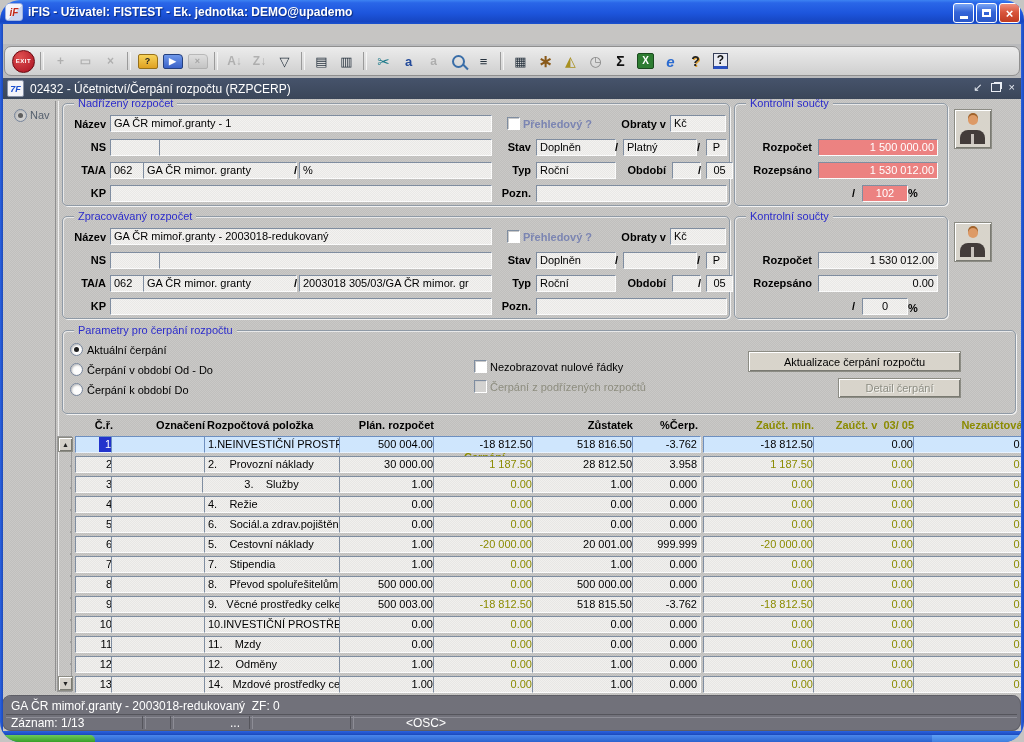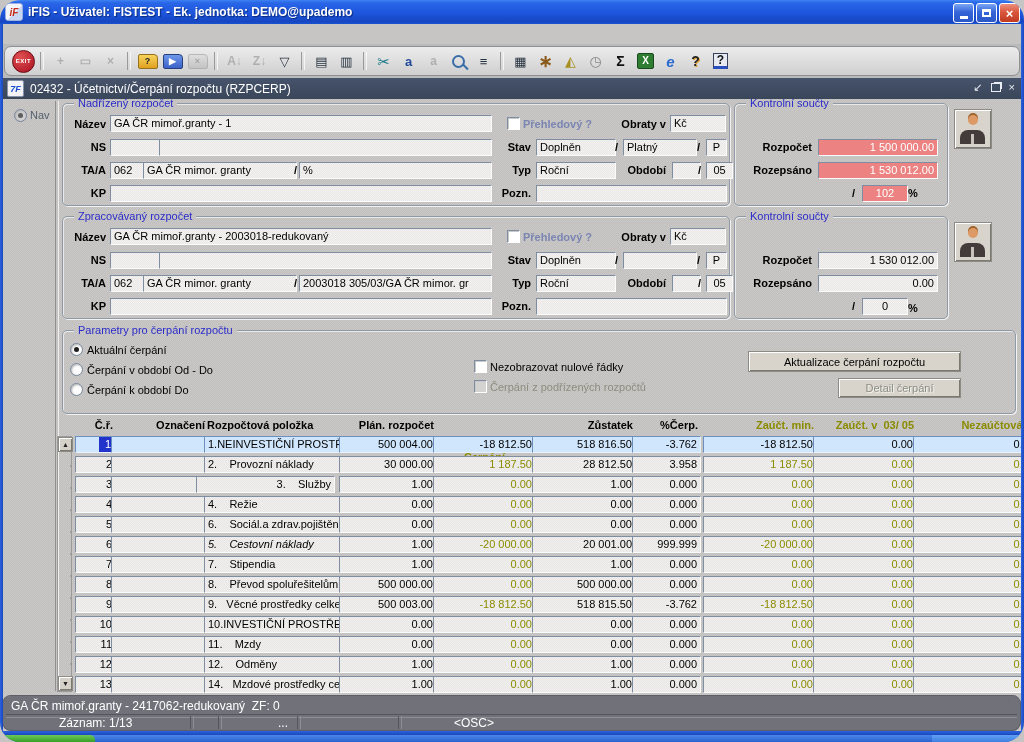--- a/index.html
+++ b/index.html
@@ -129,21 +129,21 @@
   .sb-btn{position:absolute;left:0;width:13px;height:13px;background:#d5d1c9;border:1px solid #8c8c84;
     box-shadow:inset 1px 1px 0 #fff, inset -1px -1px 0 #7a7a72;
     display:flex;align-items:center;justify-content:center;font-size:7px;color:#222;}
   .sb-btn.up{top:0;} .sb-btn.down{bottom:0;}
 
   
   .console{position:absolute;left:2px;top:695px;width:1019px;height:36px;background:#71717a;
     border-radius:9px;box-shadow:inset 0 0 0 1px #5e5e66, inset 0 1px 0 #9a9aa2;box-sizing:border-box;}
   .st-line1{position:absolute;left:9px;top:4px;color:#fff;font-size:12px;white-space:pre;}
   .st-div{position:absolute;left:4px;right:4px;top:19px;height:2px;border-top:1px solid #55555c;border-bottom:1px solid #8d8d96;}
-  .st-line2{position:absolute;left:0;top:21px;right:0;height:14px;color:#fff;font-size:12px;margin-left:48px;}
+  .st-line2{position:absolute;left:0;top:21px;right:0;height:14px;color:#fff;font-size:12px;}
   .st-rec{position:absolute;left:9px;top:0;white-space:pre;}
   .st-dots{position:absolute;left:168px;width:70px;top:0;text-align:right;}
   .st-osc{position:absolute;left:404px;top:0;white-space:pre;}
   .st-sep{position:absolute;top:0;width:2px;height:13px;border-left:1px solid #55555c;border-right:1px solid #8d8d96;}
 
   
   .taskbar{position:absolute;left:0;top:735px;width:1024px;height:7px;background:linear-gradient(180deg,#4a86ea,#2a63cf);}
   .start-stub{position:absolute;left:0;top:0;width:95px;height:7px;background:linear-gradient(180deg,#6cc95a,#379f27);border-radius:0 5px 0 0;}
   .task-seg{position:absolute;left:932px;top:0;right:0;height:7px;background:linear-gradient(180deg,#5fa0f5,#3f7fe0);}
 </style>
@@ -419,21 +419,21 @@
         <div class="cell" style="left: 204px; top: 357px; width: 131px; text-align: left;">2.    Provozní náklady</div>
         <div class="cell" style="left: 339px; top: 357px; width: 90px; text-align: right;">30 000.00</div>
         <div class="cell olive" style="left: 433px; top: 357px; width: 95px; text-align: right;">1 187.50</div>
         <div class="cell" style="left: 532px; top: 357px; width: 96px; text-align: right;">28 812.50</div>
         <div class="cell" style="left: 632px; top: 357px; width: 61px; text-align: right;">3.958</div>
         <div class="cell olive" style="left: 703px; top: 357px; width: 106px; text-align: right;">1 187.50</div>
         <div class="cell olive" style="left: 813px; top: 357px; width: 96px; text-align: right;">0.00</div>
         <div class="cell olive" style="left: 913px; top: 357px; width: 118px; text-align: right;">0.00</div>
         <div class="cell" style="left: 75px; top: 377px; width: 33px; text-align: right;">3</div>
         <div class="cell" style="left: 111px; top: 377px; width: 89px; text-align: left;"></div>
-        <div class="cell" style="left: 196px; top: 377px; width: 131px; text-align: right;">3.    Služby</div>
+        <div class="cell" style="left: 202px; top: 377px; width: 131px; text-align: center;">3.    Služby</div>
         <div class="cell" style="left: 339px; top: 377px; width: 90px; text-align: right;">1.00</div>
         <div class="cell olive" style="left: 433px; top: 377px; width: 95px; text-align: right;">0.00</div>
         <div class="cell" style="left: 532px; top: 377px; width: 96px; text-align: right;">1.00</div>
         <div class="cell" style="left: 632px; top: 377px; width: 61px; text-align: right;">0.000</div>
         <div class="cell olive" style="left: 703px; top: 377px; width: 106px; text-align: right;">0.00</div>
         <div class="cell olive" style="left: 813px; top: 377px; width: 96px; text-align: right;">0.00</div>
         <div class="cell olive" style="left: 913px; top: 377px; width: 118px; text-align: right;">0.00</div>
         <div class="cell" style="left: 75px; top: 397px; width: 33px; text-align: right;">4</div>
         <div class="cell" style="left: 111px; top: 397px; width: 89px; text-align: left;"></div>
         <div class="cell" style="left: 204px; top: 397px; width: 131px; text-align: left;">4.    Režie</div>
@@ -449,21 +449,21 @@
         <div class="cell" style="left: 204px; top: 417px; width: 131px; text-align: left;">6.    Sociál.a zdrav.pojištění</div>
         <div class="cell" style="left: 339px; top: 417px; width: 90px; text-align: right;">0.00</div>
         <div class="cell olive" style="left: 433px; top: 417px; width: 95px; text-align: right;">0.00</div>
         <div class="cell" style="left: 532px; top: 417px; width: 96px; text-align: right;">0.00</div>
         <div class="cell" style="left: 632px; top: 417px; width: 61px; text-align: right;">0.000</div>
         <div class="cell olive" style="left: 703px; top: 417px; width: 106px; text-align: right;">0.00</div>
         <div class="cell olive" style="left: 813px; top: 417px; width: 96px; text-align: right;">0.00</div>
         <div class="cell olive" style="left: 913px; top: 417px; width: 118px; text-align: right;">0.00</div>
         <div class="cell" style="left: 75px; top: 437px; width: 33px; text-align: right;">6</div>
         <div class="cell" style="left: 111px; top: 437px; width: 89px; text-align: left;"></div>
-        <div class="cell" style="left: 204px; top: 437px; width: 131px; text-align: left; font-style: italic;">5.    Cestovní náklady</div>
+        <div class="cell" style="left: 204px; top: 437px; width: 131px; text-align: left;">5.    Cestovní náklady</div>
         <div class="cell" style="left: 339px; top: 437px; width: 90px; text-align: right;">1.00</div>
         <div class="cell olive" style="left: 433px; top: 437px; width: 95px; text-align: right;">-20 000.00</div>
         <div class="cell" style="left: 532px; top: 437px; width: 96px; text-align: right;">20 001.00</div>
         <div class="cell" style="left: 632px; top: 437px; width: 61px; text-align: right;">999.999</div>
         <div class="cell olive" style="left: 703px; top: 437px; width: 106px; text-align: right;">-20 000.00</div>
         <div class="cell olive" style="left: 813px; top: 437px; width: 96px; text-align: right;">0.00</div>
         <div class="cell olive" style="left: 913px; top: 437px; width: 118px; text-align: right;">0.00</div>
         <div class="cell" style="left: 75px; top: 457px; width: 33px; text-align: right;">7</div>
         <div class="cell" style="left: 111px; top: 457px; width: 89px; text-align: left;"></div>
         <div class="cell" style="left: 204px; top: 457px; width: 131px; text-align: left;">7.    Stipendia</div>
@@ -531,21 +531,21 @@
         <div class="cell olive" style="left: 433px; top: 577px; width: 95px; text-align: right;">0.00</div>
         <div class="cell" style="left: 532px; top: 577px; width: 96px; text-align: right;">1.00</div>
         <div class="cell" style="left: 632px; top: 577px; width: 61px; text-align: right;">0.000</div>
         <div class="cell olive" style="left: 703px; top: 577px; width: 106px; text-align: right;">0.00</div>
         <div class="cell olive" style="left: 813px; top: 577px; width: 96px; text-align: right;">0.00</div>
         <div class="cell olive" style="left: 913px; top: 577px; width: 118px; text-align: right;">0.00</div>
       </div>
   </div>
 
   <div class="console">
-    <div class="st-line1">GA ČR mimoř.granty - 2417062-redukovaný  ZF: 0</div>
+    <div class="st-line1">GA ČR mimoř.granty - 2003018-redukovaný  ZF: 0</div>
     <div class="st-div"></div>
     <div class="st-line2">
       <span class="st-rec">Záznam: 1/13</span>
       <span class="st-dots">...</span>
       <span class="st-osc">&lt;OSC&gt;</span>
     <span class="st-sep" style="left: 140px;"></span>
         <span class="st-sep" style="left: 168px;"></span>
         <span class="st-sep" style="left: 247px;"></span>
         <span class="st-sep" style="left: 348px;"></span>
       </div>

